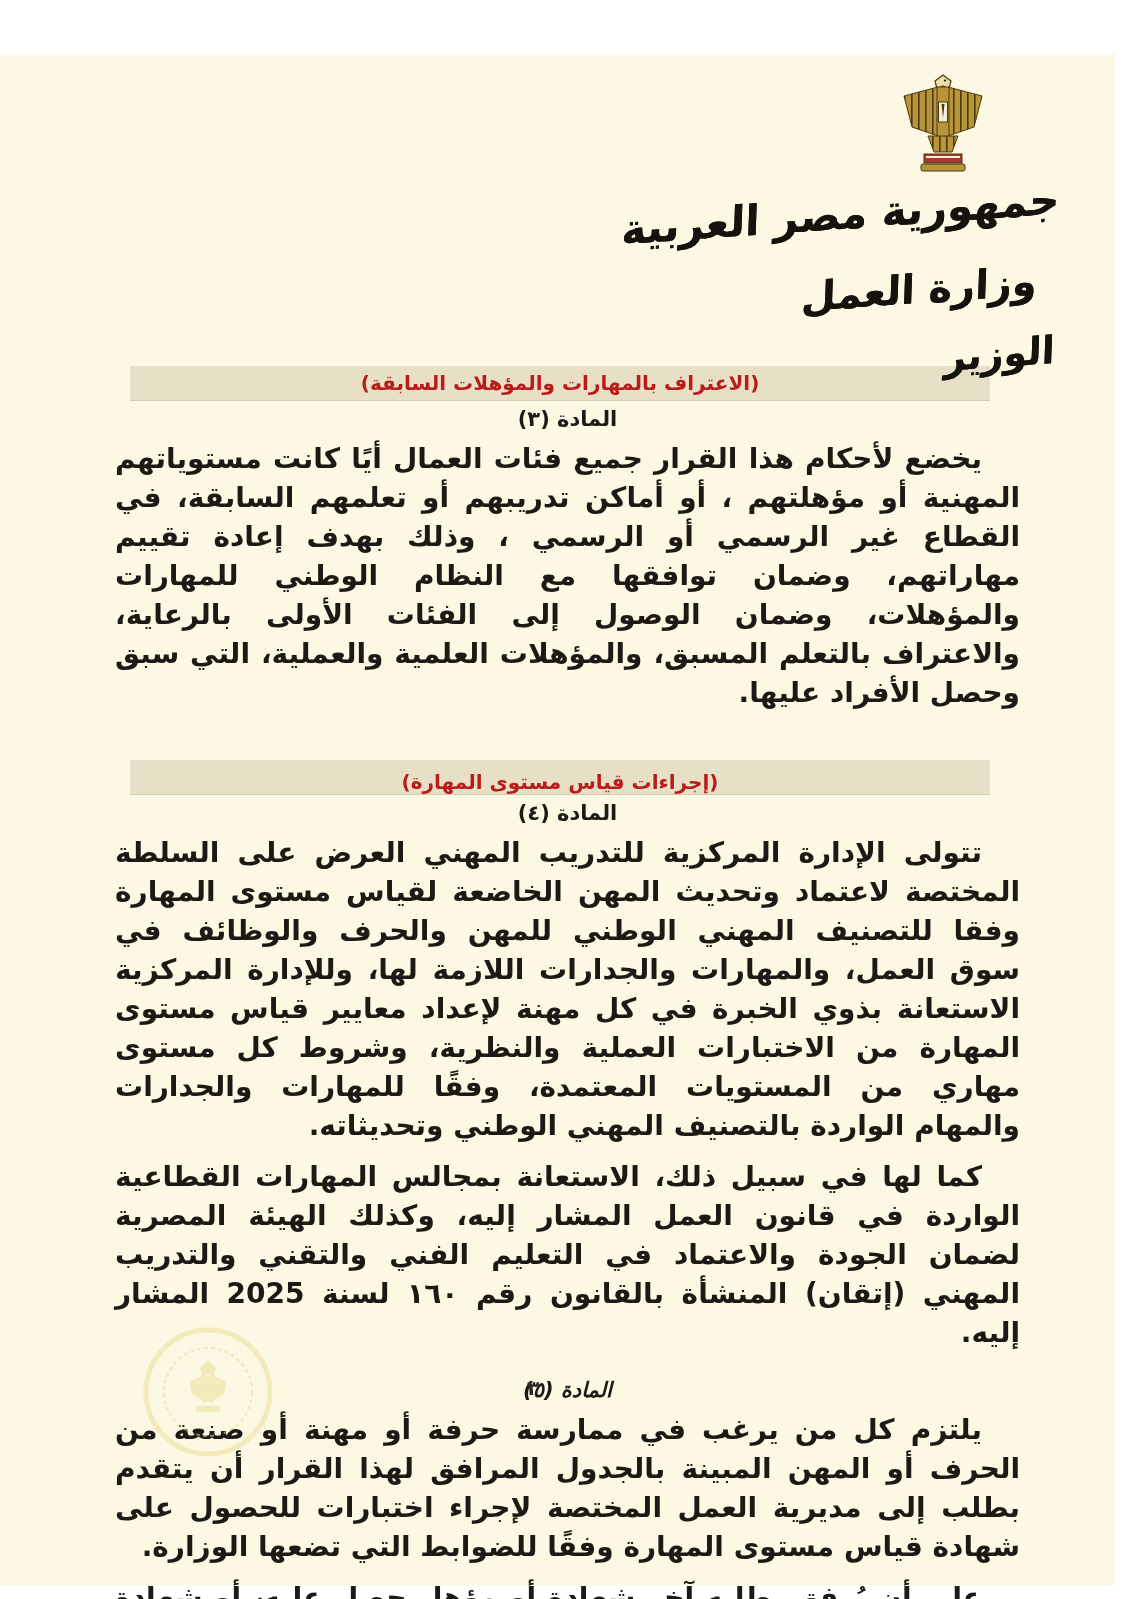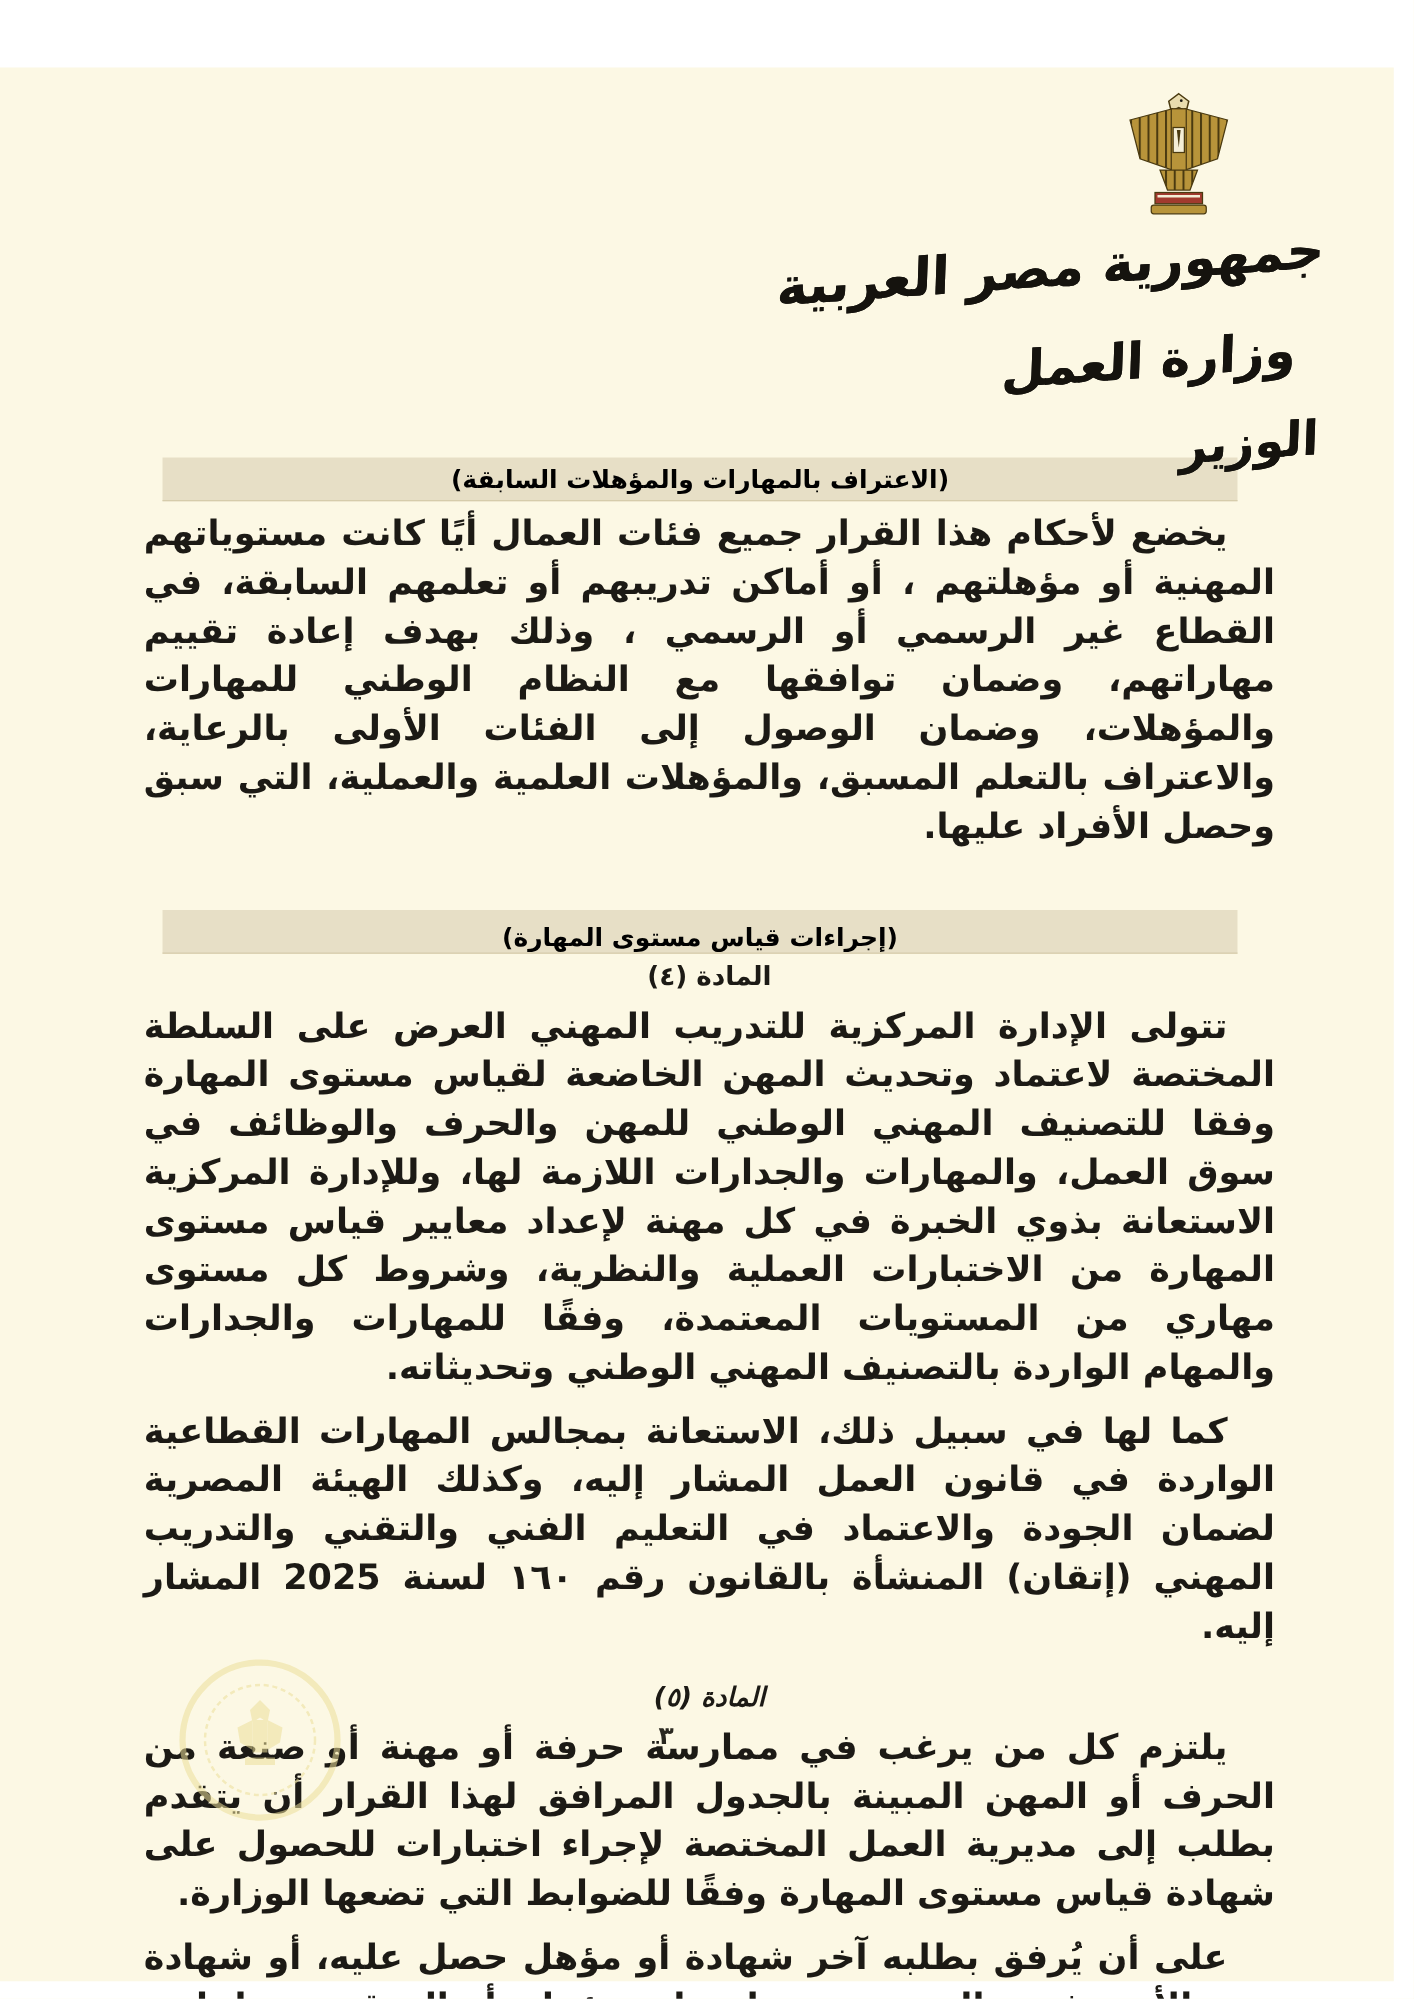--- a/index.html
+++ b/index.html
@@ -20,21 +20,21 @@
   .callig-1{top:136px;right:55px;font-size:42px;}
   .callig-2{top:212px;right:78px;font-size:40px;}
   .callig-3{top:278px;right:60px;font-size:38px;z-index:3;}
   
   .content{position:absolute;left:0;right:0;top:312px;direction:rtl;color:#1c1a15;}
   .bar{
     width:860px;height:34px;margin:0 125px 6px auto;
     background:#e7dfc6;border-bottom:1px solid #d6ccab;
     display:flex;align-items:center;justify-content:center;
   }
-  .bar-title{font-size:20px;font-weight:bold;color:#000000;}
+  .bar-title{font-size:20px;font-weight:bold;color:#b91c1c;}
   .article-title{
     margin:6px 95px 8px 115px;text-align:center;
     font-size:21px;font-weight:bold;
   }
   .para{
     margin:0 95px 0 115px;
     font-size:28px;font-weight:bold;line-height:39px;
     text-align:justify;text-indent:38px;
   }
   .para+.para{margin-top:12px;}
@@ -82,20 +82,21 @@
   <div class="callig callig-1">جمهورية مصر العربية</div>
   <div class="callig callig-2">وزارة العمل</div>
   <div class="callig callig-3">الوزير</div>
 
   <div class="content">
 
     <div class="bar">
       <span class="bar-title">(الاعتراف بالمهارات والمؤهلات السابقة)</span>
     </div>
 
+    <div class="article-title">المادة (٣)</div>
     <p class="para">يخضع لأحكام هذا القرار جميع فئات العمال أيًا كانت مستوياتهم المهنية أو مؤهلتهم ، أو أماكن تدريبهم أو تعلمهم السابقة، في القطاع غير الرسمي أو الرسمي ، وذلك بهدف إعادة تقييم مهاراتهم، وضمان توافقها مع النظام الوطني للمهارات والمؤهلات، وضمان الوصول إلى الفئات الأولى بالرعاية، والاعتراف بالتعلم المسبق، والمؤهلات العلمية والعملية، التي سبق وحصل الأفراد عليها.</p>
 
     <div class="bar gap-lg">
       <span class="bar-title">(إجراءات قياس مستوى المهارة)</span>
     </div>
 
     <div class="article-title">المادة (٤)</div>
     <p class="para">تتولى الإدارة المركزية للتدريب المهني العرض على السلطة المختصة لاعتماد وتحديث المهن الخاضعة لقياس مستوى المهارة وفقا للتصنيف المهني الوطني للمهن والحرف والوظائف في سوق العمل، والمهارات والجدارات اللازمة لها، وللإدارة المركزية الاستعانة بذوي الخبرة في كل مهنة لإعداد معايير قياس مستوى المهارة من الاختبارات العملية والنظرية، وشروط كل مستوى مهاري من المستويات المعتمدة، وفقًا للمهارات والجدارات والمهام الواردة بالتصنيف المهني الوطني وتحديثاته.</p>
     <p class="para">كما لها في سبيل ذلك، الاستعانة بمجالس المهارات القطاعية الواردة في قانون العمل المشار إليه، وكذلك الهيئة المصرية لضمان الجودة والاعتماد في التعليم الفني والتقني والتدريب المهني (إتقان) المنشأة بالقانون رقم ١٦٠ لسنة 2025 المشار إليه.</p>
 

